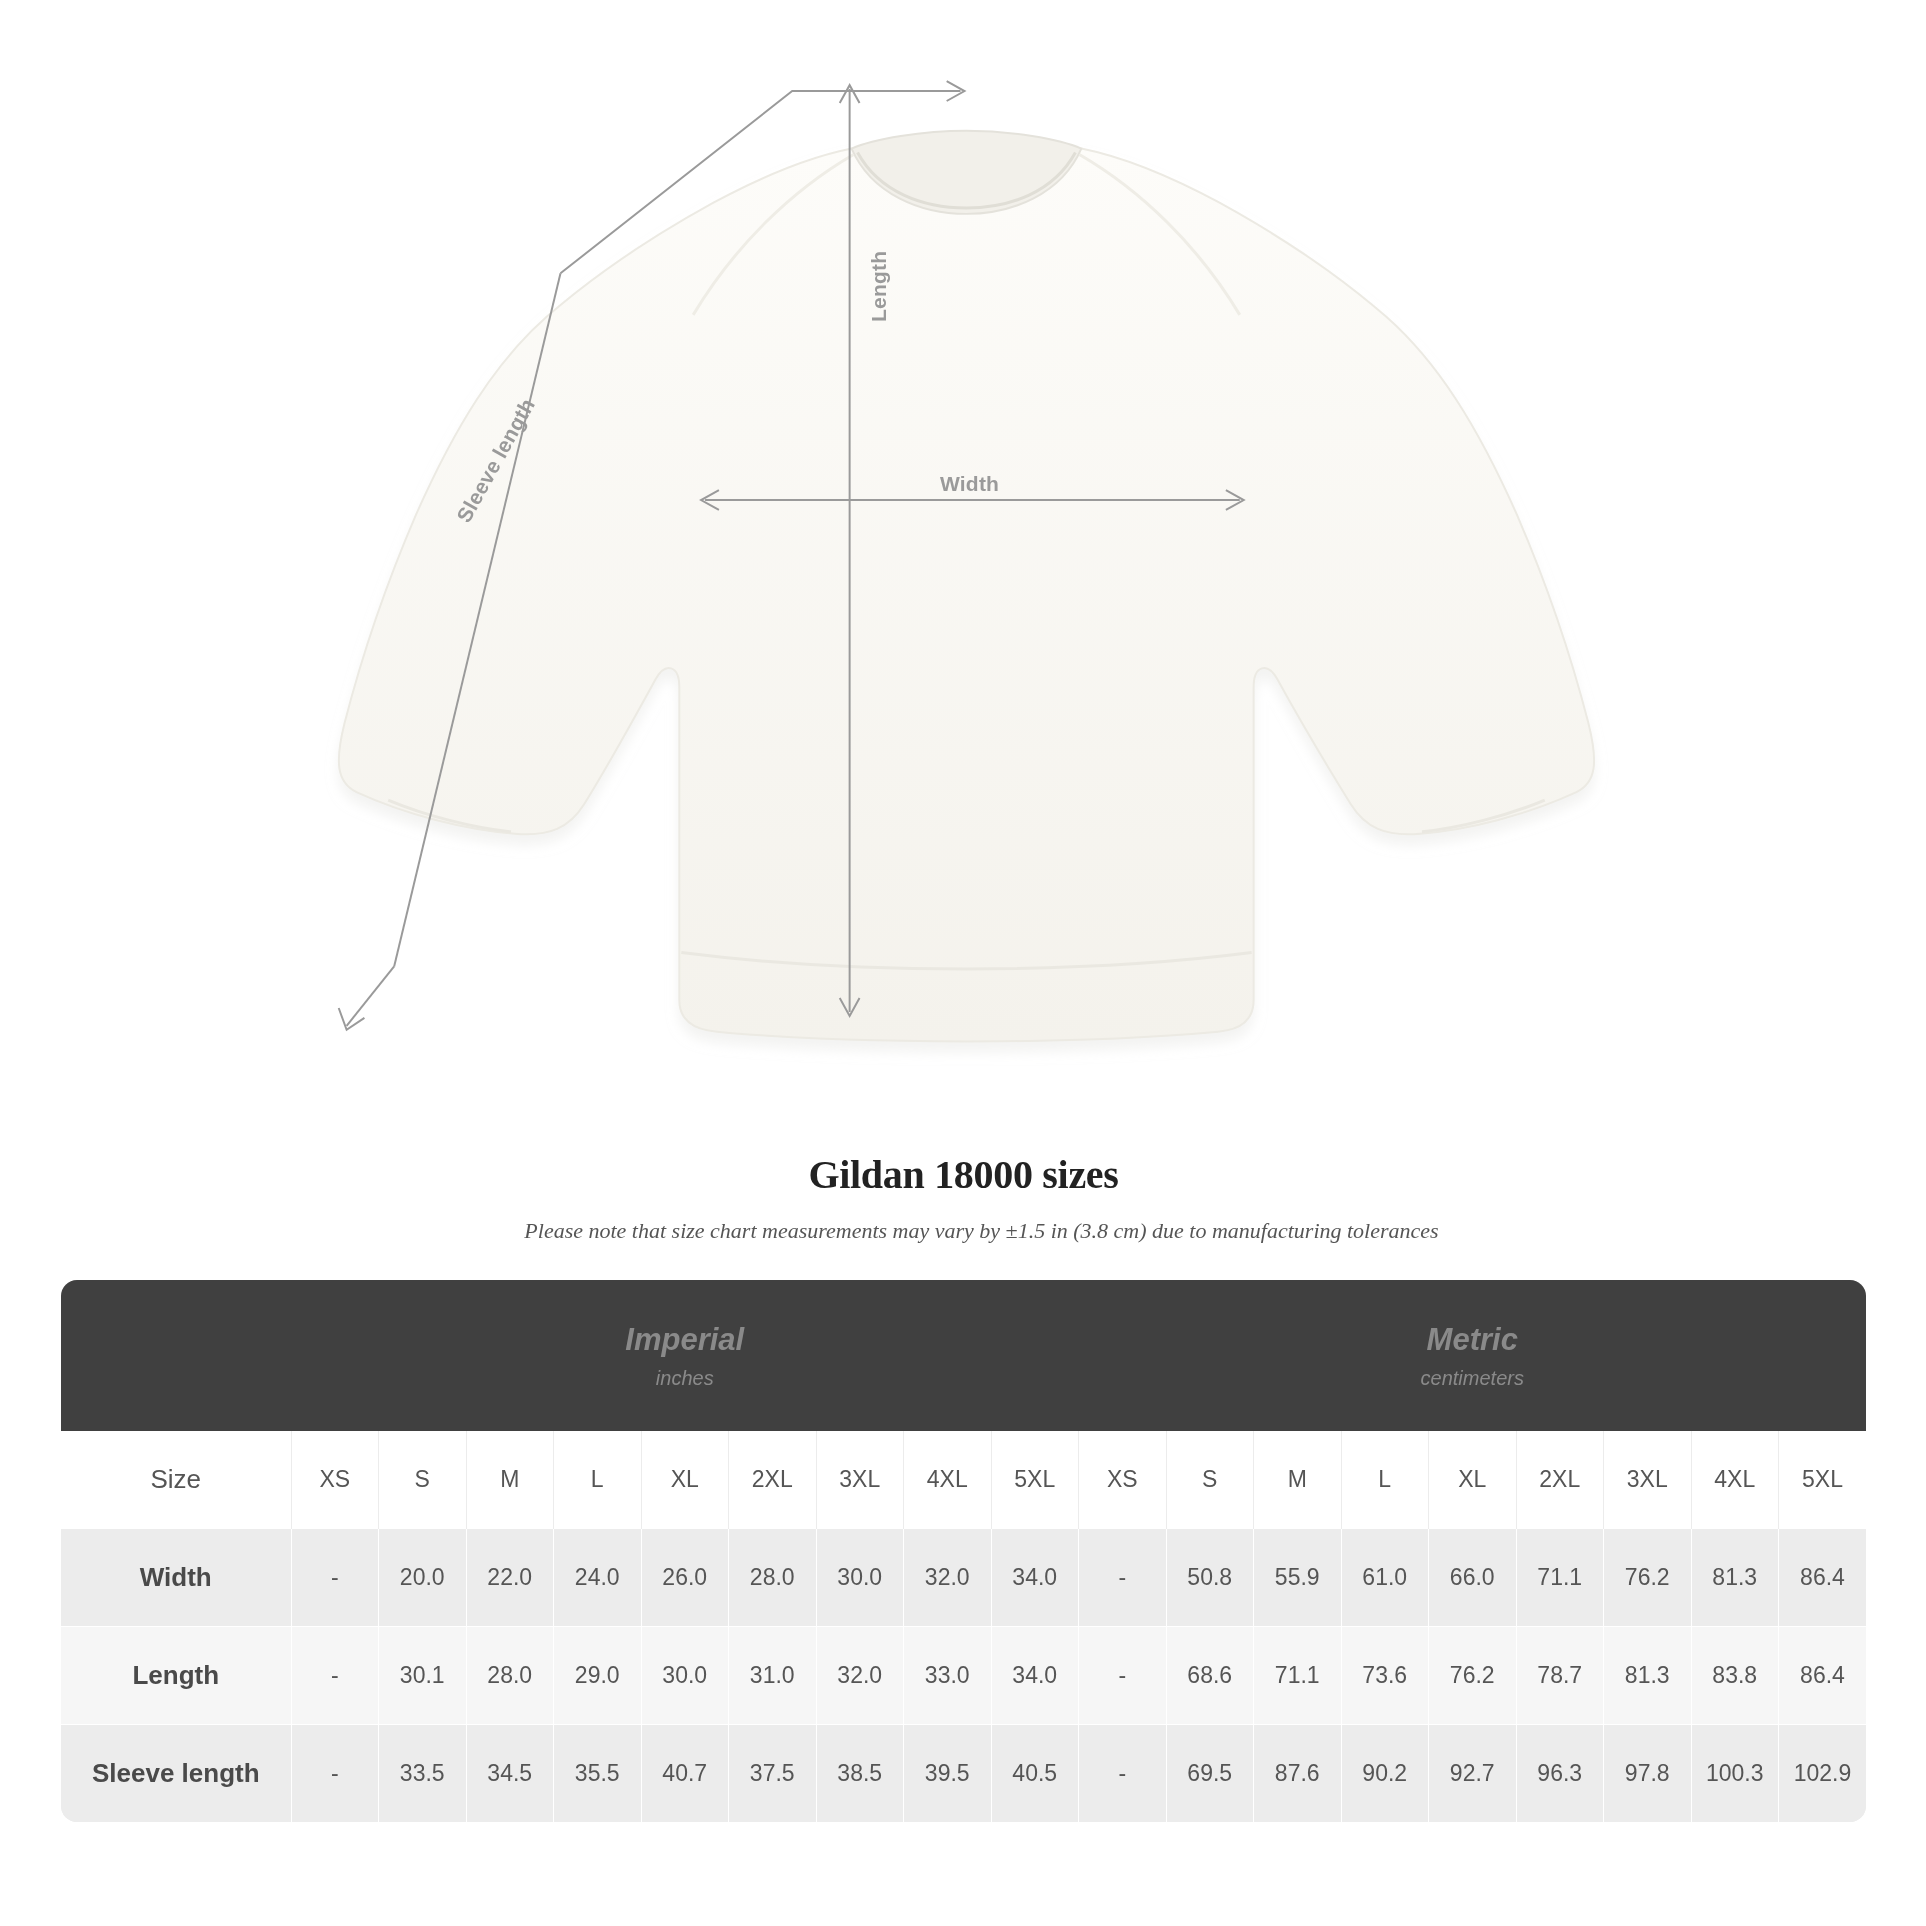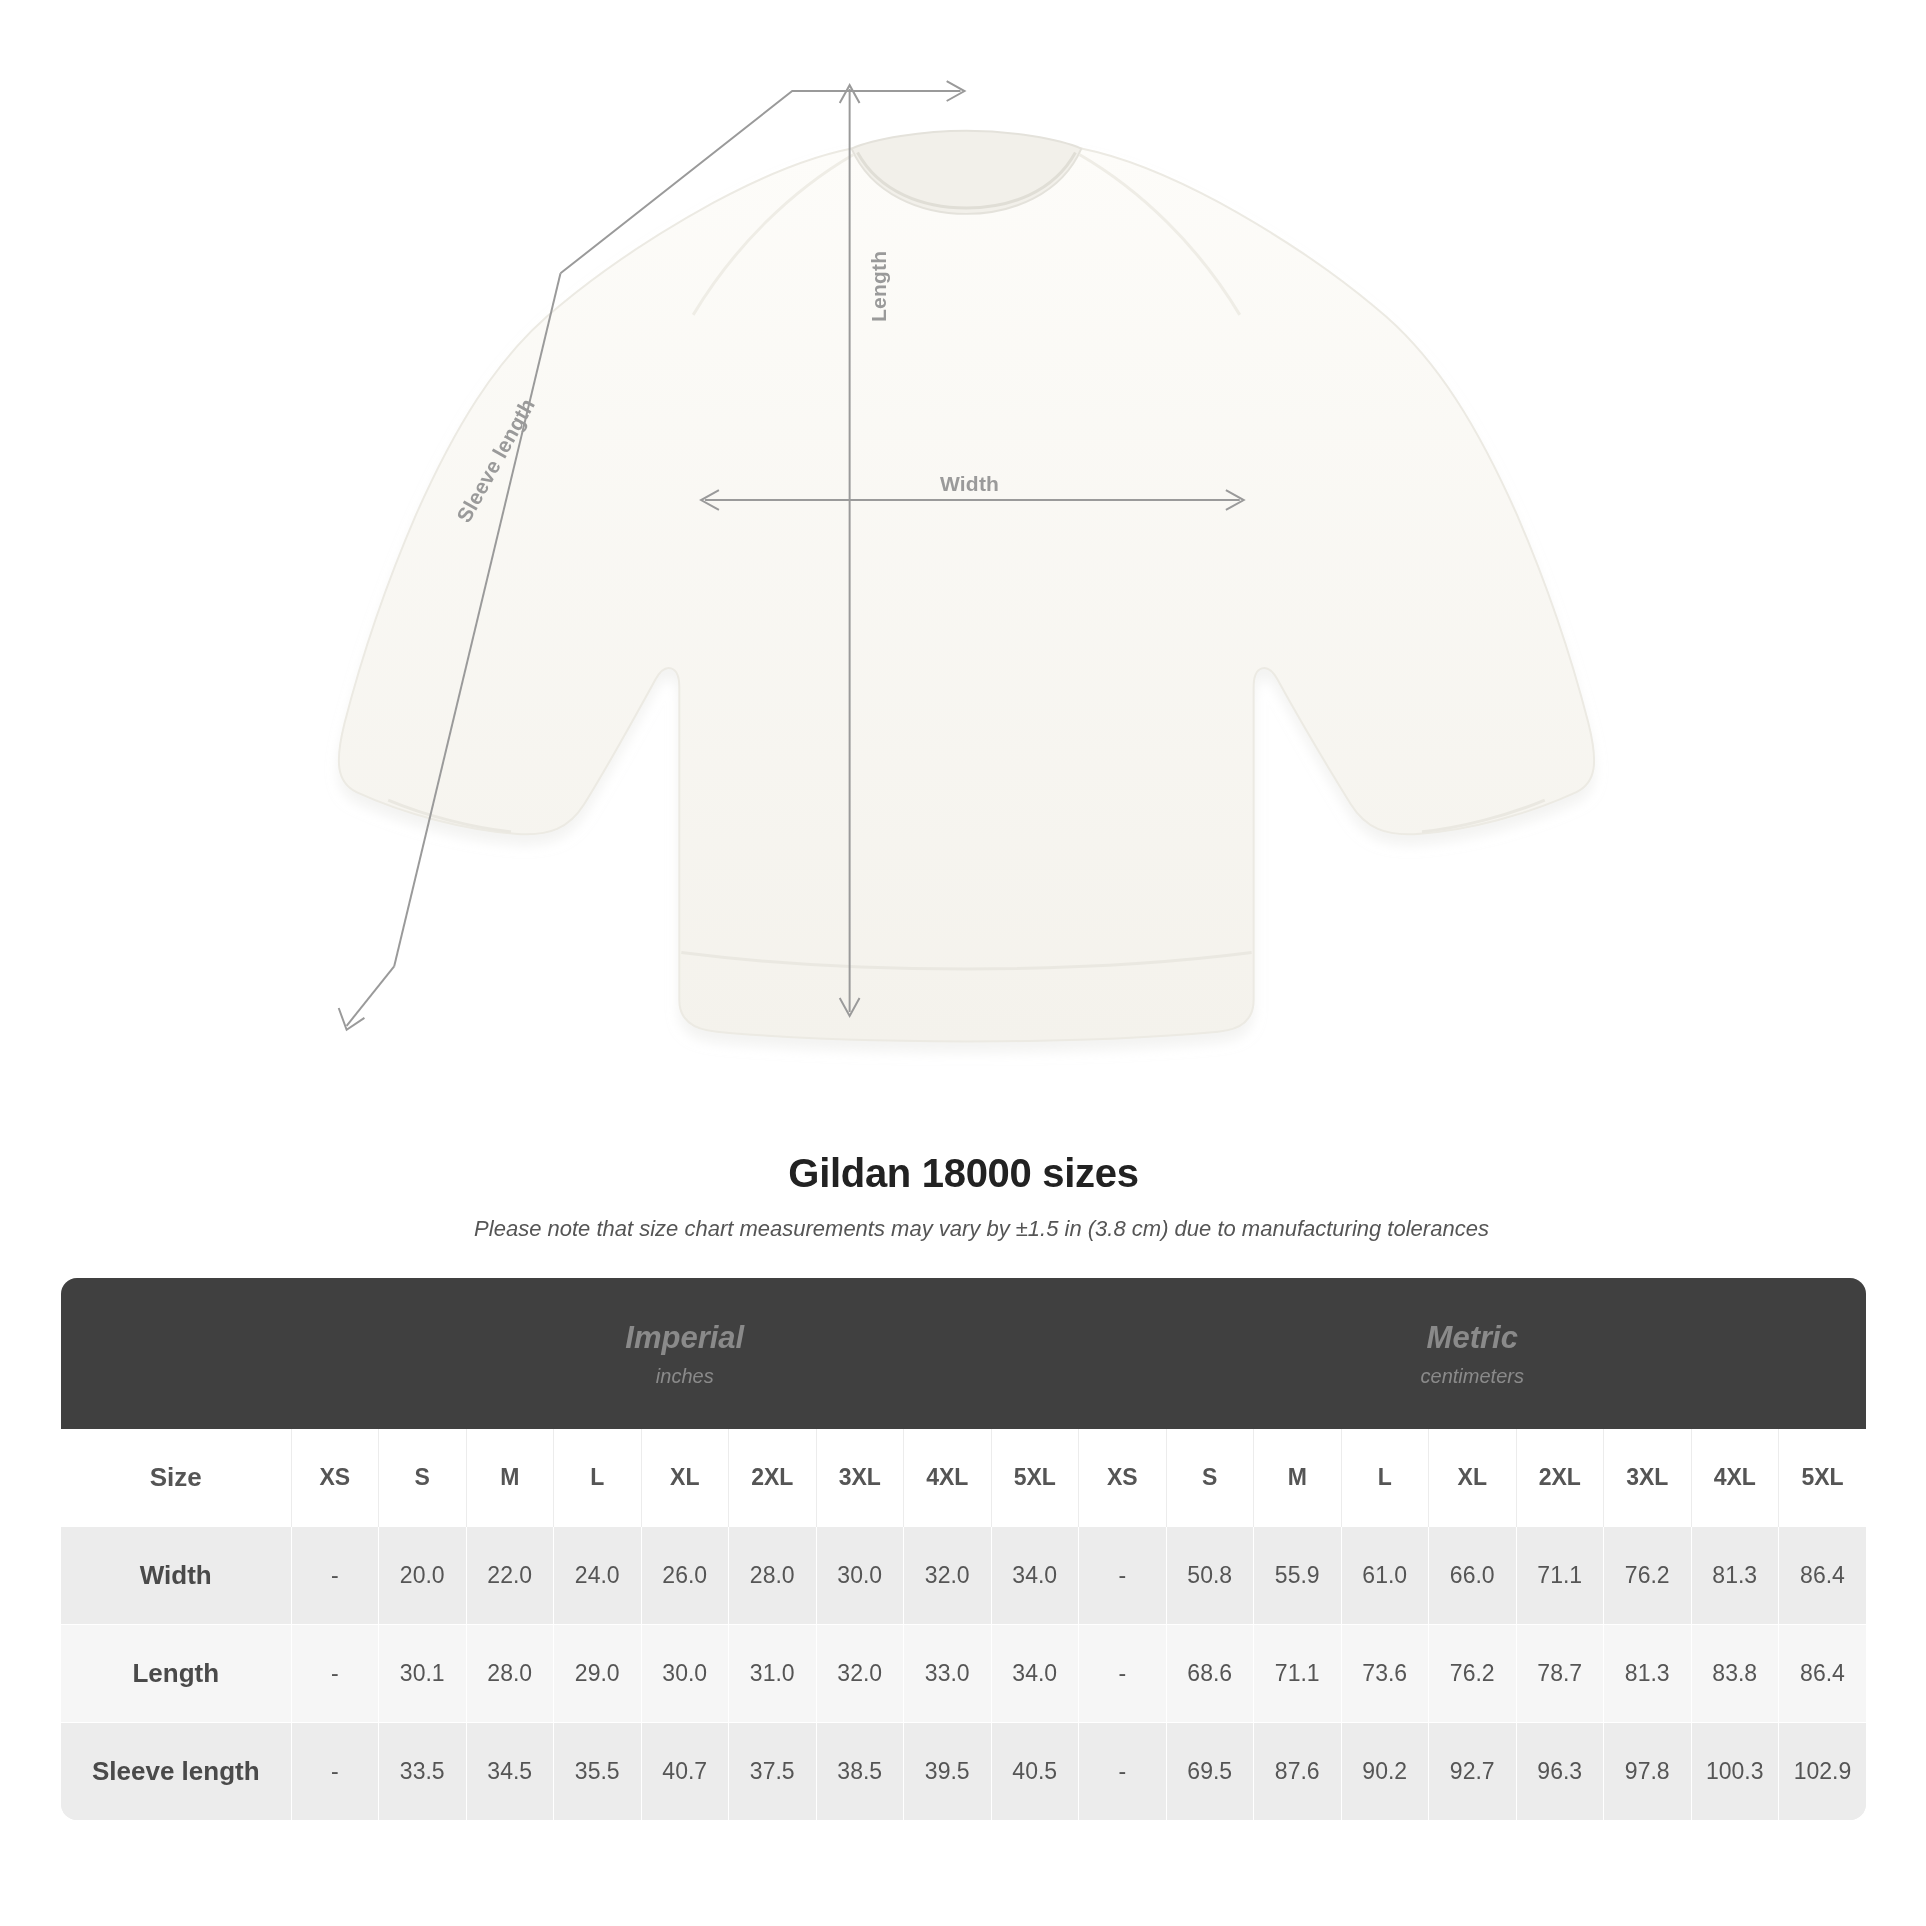--- a/index.html
+++ b/index.html
@@ -56,20 +56,21 @@
     left: 452px;
     top: 515px;
     transform: rotate(-61deg);
     transform-origin: left top;
   }
 
   
   .title-block {
     text-align: center;
     margin-top: 42px;
+    font-family: Liberation Serif, serif;
   }
   .chart-title {
     font-size: 40px;
     font-weight: bold;
     color: #222222;
     letter-spacing: -0.3px;
   }
   .chart-note {
     font-size: 22px;
     font-style: italic;
@@ -115,21 +116,21 @@
     font-style: italic;
     color: #8a8a8a;
     margin-top: 8px;
   }
 
   
   .size-row td {
     height: 95px;
     background: #ffffff;
     border-right: 1px solid #ececec;
-    font-weight: bold;
+    font-weight: normal;
     font-size: 25px;
     color: #4a4a4a;
   }
   .size-row td.label-col {
     background: #ffffff;
     font-size: 26px;
     border-right: 1px solid #ececec;
   }
   .size-row td:last-child { border-right: none; }
 

